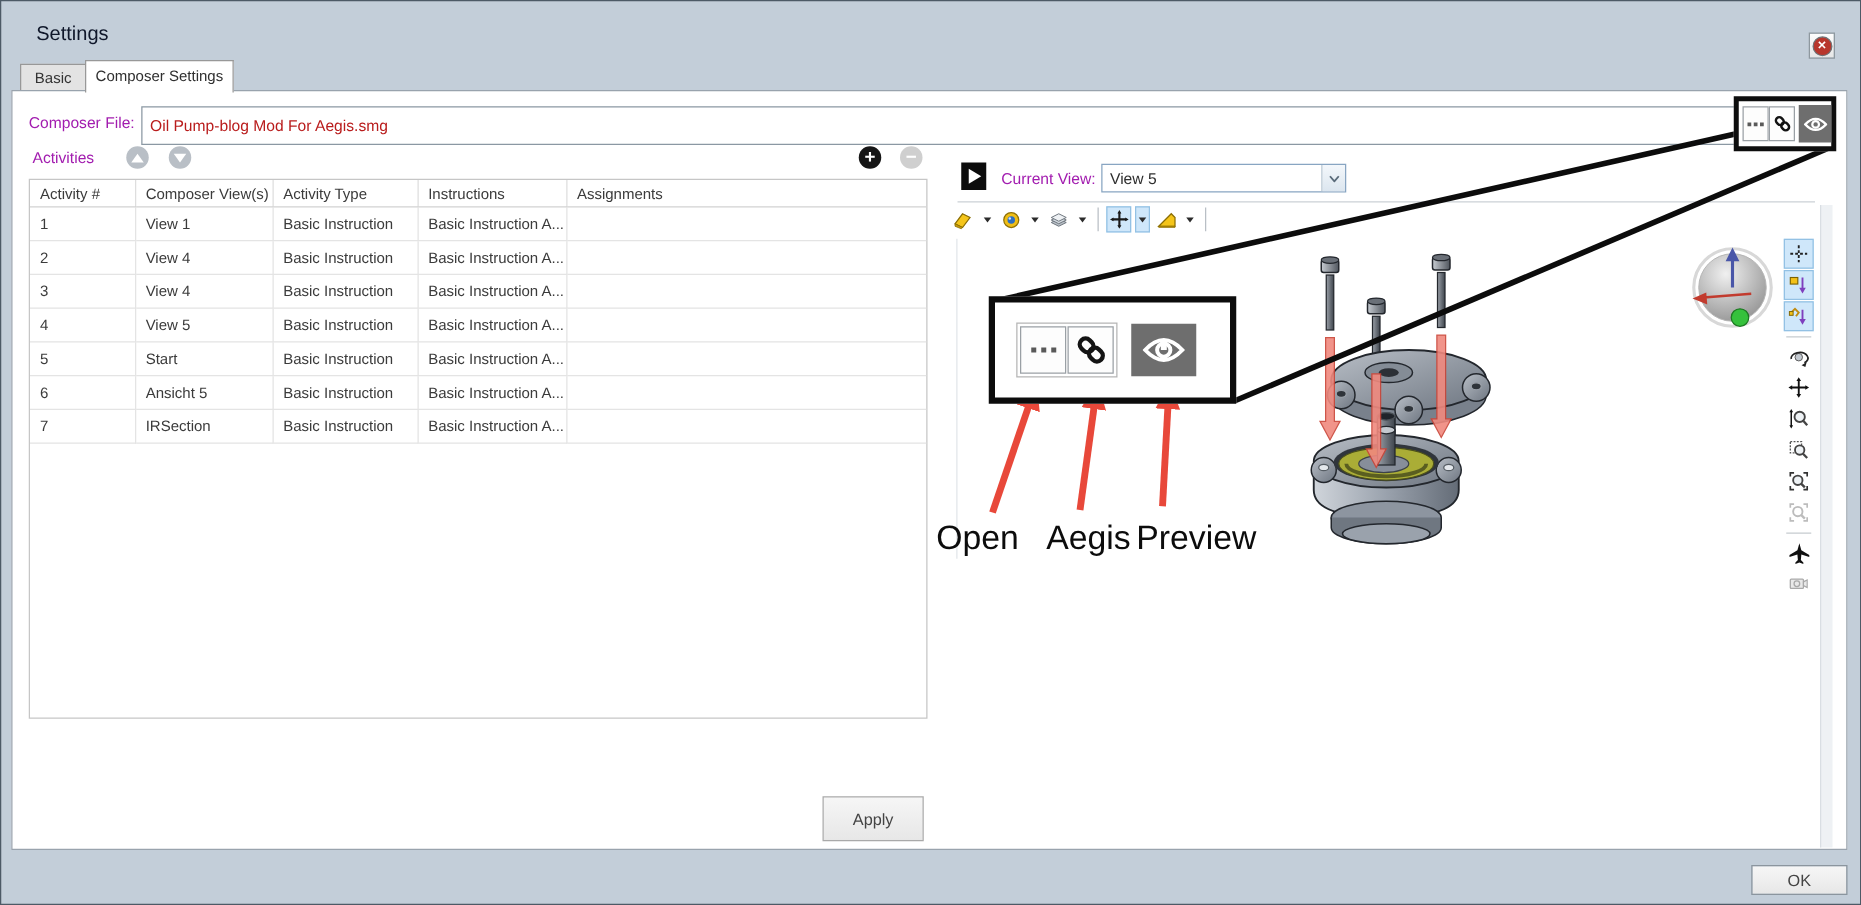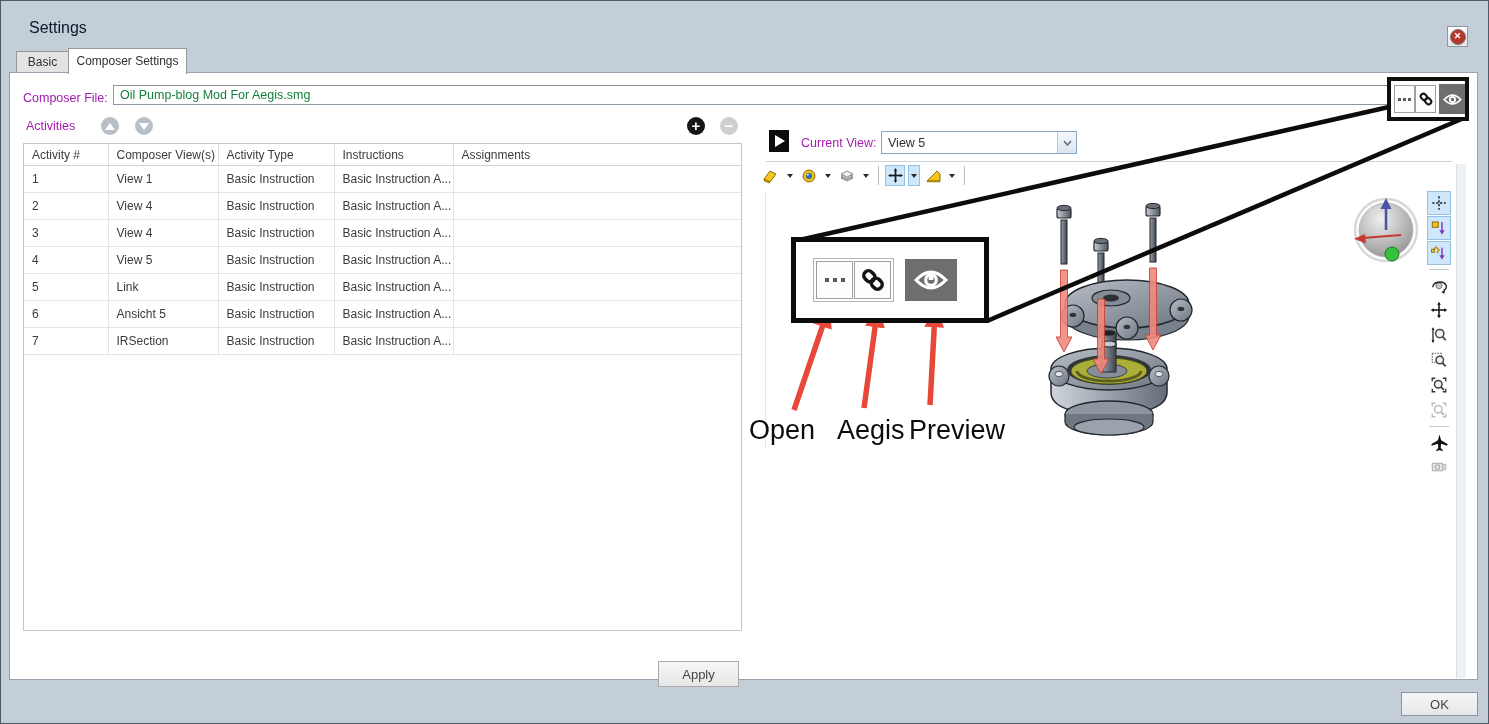--- a/index.html
+++ b/index.html
@@ -17,30 +17,30 @@
     color:#fff;font-size:9px;line-height:12px;text-align:center;font-weight:bold;}
   
   .tab{box-sizing:border-box;font-size:12px;text-align:center;}
   .tab-inactive{left:15px;top:50px;width:53px;height:22px;background:#e3e3e3;border:1px solid #989898;
     line-height:20px;z-index:1;color:#333;}
   .tab-active{left:67px;top:47px;width:119px;height:26px;background:#ffffff;border:1px solid #989898;
     border-bottom:none;line-height:24px;z-index:4;}
   
   .content{left:8px;top:71px;width:1469px;height:608px;background:#fff;border:1px solid #99a3ad;box-sizing:border-box;z-index:2;}
   .lbl{font-size:12.5px;color:#a21caf;z-index:3;}
-  .cinput{left:112px;top:84px;width:1277px;height:20px;border:1px solid #8b98a3;font-size:12.5px;
-    padding:0 6px;box-sizing:border-box;color:#15803d;z-index:3;font-family:"Liberation Sans",sans-serif;background:#fff;}
+  .cinput{left:112px;top:84px;width:1277px;height:31px;border:1px solid #8b98a3;font-size:12.5px;
+    padding:0 6px;box-sizing:border-box;color:#b91c1c;z-index:3;font-family:"Liberation Sans",sans-serif;background:#fff;}
   
   .circle{width:18px;height:18px;border-radius:50%;display:flex;align-items:center;justify-content:center;z-index:3;box-sizing:border-box;}
   .c-gray{background:#b9bfc6;} .c-black{background:#161616;} .c-light{background:#cfcfcf;}
   .tri-up{width:0;height:0;border-left:5px solid transparent;border-right:5px solid transparent;border-bottom:7px solid #fff;}
   .tri-dn{width:0;height:0;border-left:5px solid transparent;border-right:5px solid transparent;border-top:7px solid #fff;}
   .pm{color:#fff;font-size:15px;font-weight:bold;line-height:16px;}
   
-  .tablebox{left:22px;top:142px;width:719px;height:488px;border:1px solid #c6c6c6;box-sizing:border-box;z-index:3;background:#fff;}
+  .tablebox{left:22px;top:142px;width:719px;height:432px;border:1px solid #c6c6c6;box-sizing:border-box;z-index:3;background:#fff;}
   table{border-collapse:collapse;table-layout:fixed;width:100%;font-size:12px;color:#3b3b3b;}
   th{font-weight:normal;text-align:left;height:21px;padding:0 0 0 8px;border-right:1px solid #dedede;border-bottom:1px solid #d2d2d2;overflow:hidden;white-space:nowrap;}
   td{height:26px;padding:0 0 0 8px;border-right:1px solid #e4e4e4;border-bottom:1px solid #e4e4e4;overflow:hidden;white-space:nowrap;}
   th:last-child,td:last-child{border-right:none;}
   .btn{box-sizing:border-box;border:1px solid #a9a9a9;background:linear-gradient(#f6f6f6,#e7e7e7);
     font-size:13px;color:#444;display:flex;align-items:center;justify-content:center;z-index:3;font-family:"Liberation Sans",sans-serif;}
   
   .playbtn{left:768px;top:129px;width:20px;height:22px;background:#0c0c0c;z-index:3;display:flex;align-items:center;justify-content:center;}
   .playtri{width:0;height:0;border-top:6px solid transparent;border-bottom:6px solid transparent;border-left:10px solid #fff;margin-left:2px;}
   .select{left:880px;top:130px;width:196px;height:23px;border:1px solid #88a5c2;box-sizing:border-box;
@@ -176,21 +176,21 @@
         </tr>
       <tr>
           <td>4</td>
           <td>View 5</td>
           <td>Basic Instruction</td>
           <td>Basic Instruction A...</td>
           <td></td>
         </tr>
       <tr>
           <td>5</td>
-          <td>Link</td>
+          <td>Start</td>
           <td>Basic Instruction</td>
           <td>Basic Instruction A...</td>
           <td></td>
         </tr>
       <tr>
           <td>6</td>
           <td>Ansicht 5</td>
           <td>Basic Instruction</td>
           <td>Basic Instruction A...</td>
           <td></td>
@@ -199,21 +199,21 @@
           <td>7</td>
           <td>IRSection</td>
           <td>Basic Instruction</td>
           <td>Basic Instruction A...</td>
           <td></td>
         </tr>
     </tbody>
   </table>
 </div>
 
-<button class="abs btn" style="left:657px;top:660px;width:81px;height:26px;">Apply</button>
+<button class="abs btn" style="left:657px;top:636px;width:81px;height:36px;">Apply</button>
 
 <div class="abs playbtn">
     <div class="playtri"></div>
   </div>
 <div class="abs lbl" style="left:800px;top:135px;">Current View:</div>
 <div class="abs select">
   <span class="selecttext">View 5</span>
   <span class="selectarrow">
     <svg width="9" height="6" viewBox="0 0 9 6">
         <path d="M1 1 L4.5 5 L8 1" fill="none" stroke="#5a6b7a" stroke-width="1.5"></path>

